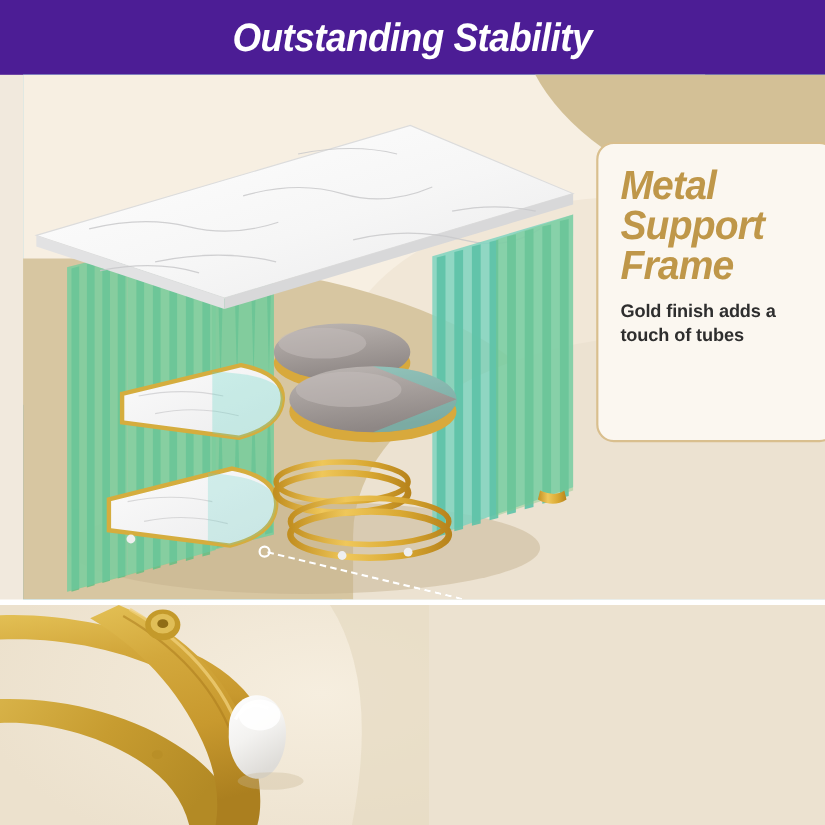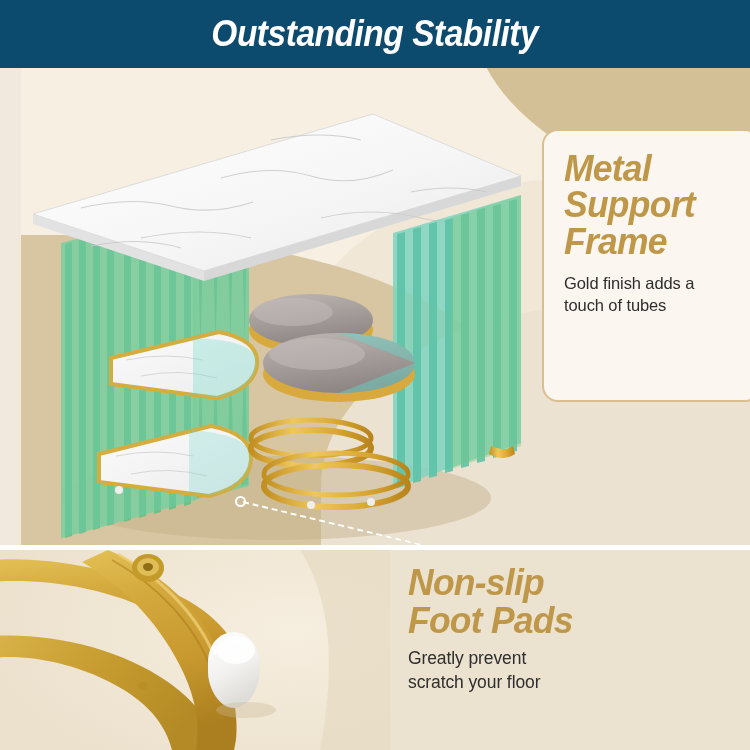--- a/index.html
+++ b/index.html
@@ -8,21 +8,21 @@
   #page{
     position:relative;
     width:750px;height:750px;
     overflow:hidden;
     background:#f1e9dd;
   }
 
   
   .header-band{
     position:absolute;left:0;top:0;width:750px;height:68px;
-    background:#0c4a6e;
+    background:#4c1d95;
     display:flex;align-items:center;justify-content:center;
     overflow:hidden;
   }
   .header-title{
     font-size:36px;font-weight:700;font-style:italic;
     color:#ffffff;letter-spacing:-0.5px;
     font-family:"Liberation Sans","DejaVu Sans",sans-serif;
     white-space:nowrap;
     transform:scaleX(0.93);
   }
@@ -76,21 +76,21 @@
     padding:20px 18px 14px 20px;
   }
   .card-title{
     font-size:37px;line-height:0.98;font-weight:700;font-style:italic;
     color:#bf9749;letter-spacing:-0.8px;
     margin:0 0 12px 0;
     transform:scaleX(0.96);transform-origin:left top;
   }
   .card-sub{
     font-size:16.5px;line-height:1.35;color:#2e2e2e;
-    margin:0;font-weight:400;
+    margin:0;font-weight:700;
     letter-spacing:-0.1px;
   }
 
   
   .callout-dot{
     position:absolute;left:214px;top:428px;width:11px;height:11px;
     border:2px solid #ffffff;border-radius:50%;background:transparent;
     box-sizing:border-box;
   }
   .callout-line{
@@ -391,25 +391,15 @@
           <path d="M208,112 C208,94 220,82 234,82 C248,82 260,96 260,116
                    C260,140 248,158 234,158 C220,158 208,140 208,120 Z" fill="url(#padWhite)"></path>
           <ellipse cx="236" cy="100" rx="19" ry="14" fill="#ffffff" opacity="0.85"></ellipse>
           <path d="M214,104 C220,92 232,88 244,94" stroke="#ffffff" stroke-width="3" fill="none" opacity="0.9"></path>
         </g>
 
         <ellipse cx="246" cy="160" rx="30" ry="8" fill="#c8b694" opacity="0.35"></ellipse>
       </svg>
     </div>
 
-    <div class="bottom-text">
-      <div class="bottom-title">
-        <div>Non-slip</div>
-        <div>Foot Pads</div>
-      </div>
-      <div class="bottom-sub">
-        <div>Greatly prevent</div>
-        <div>scratch your floor</div>
-      </div>
-    </div>
   </div>
 
 </div>
 
 </body></html>

